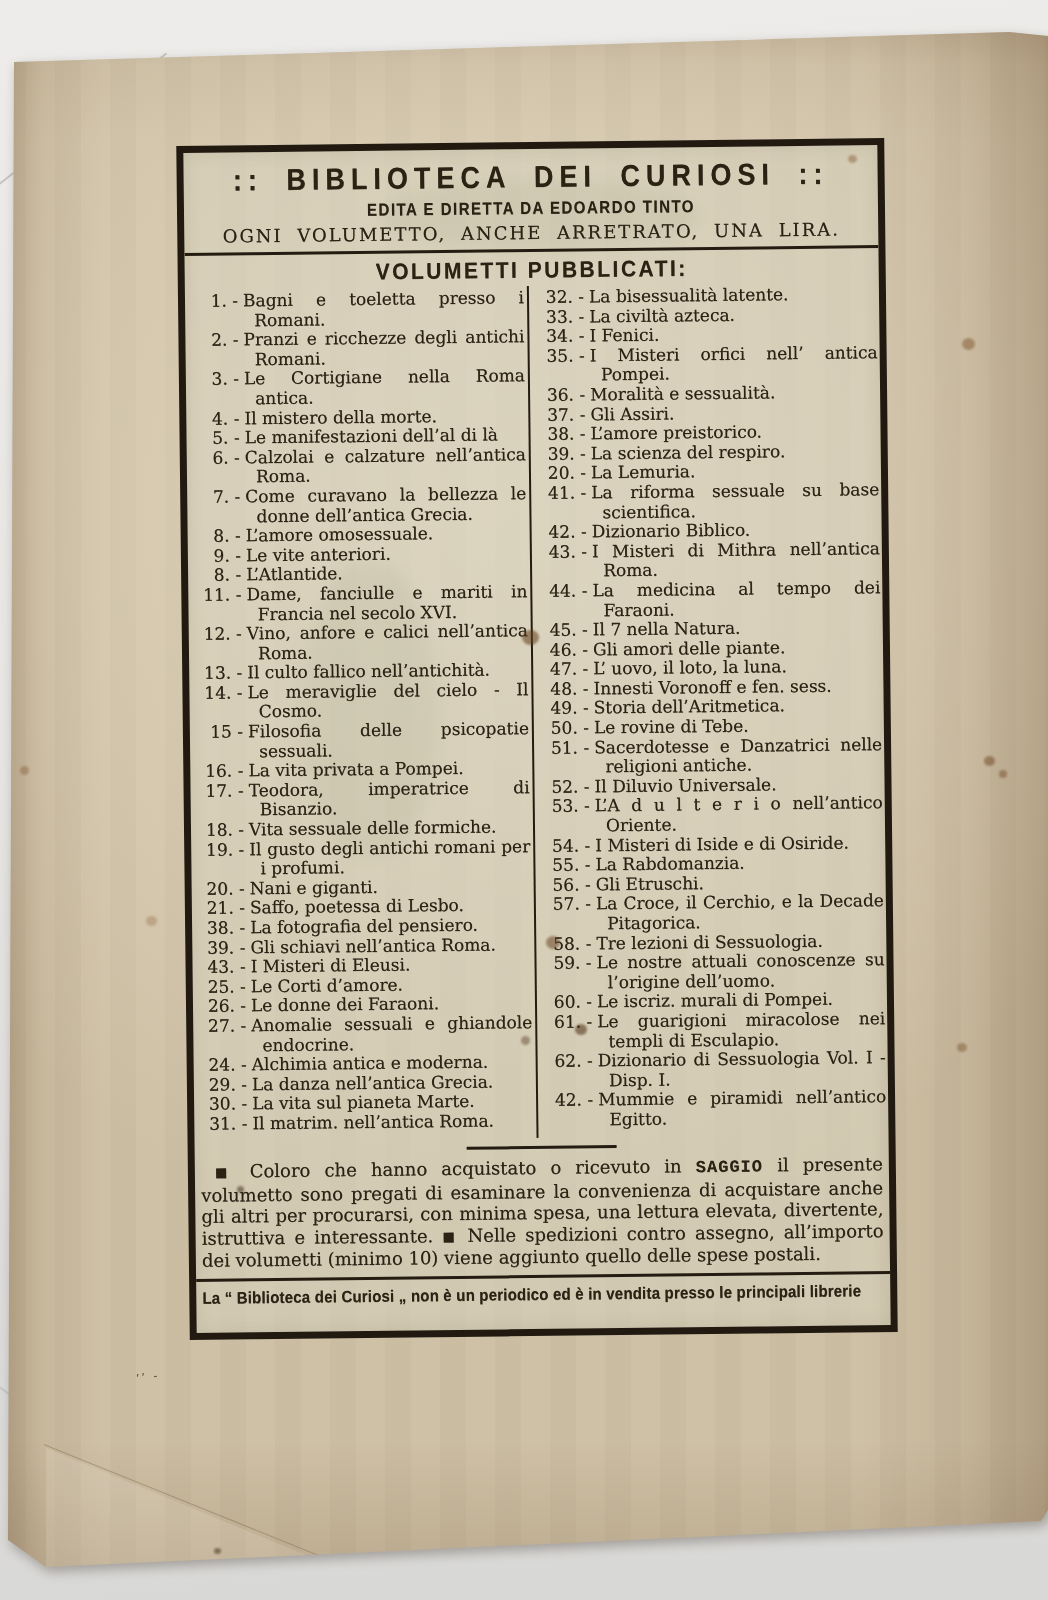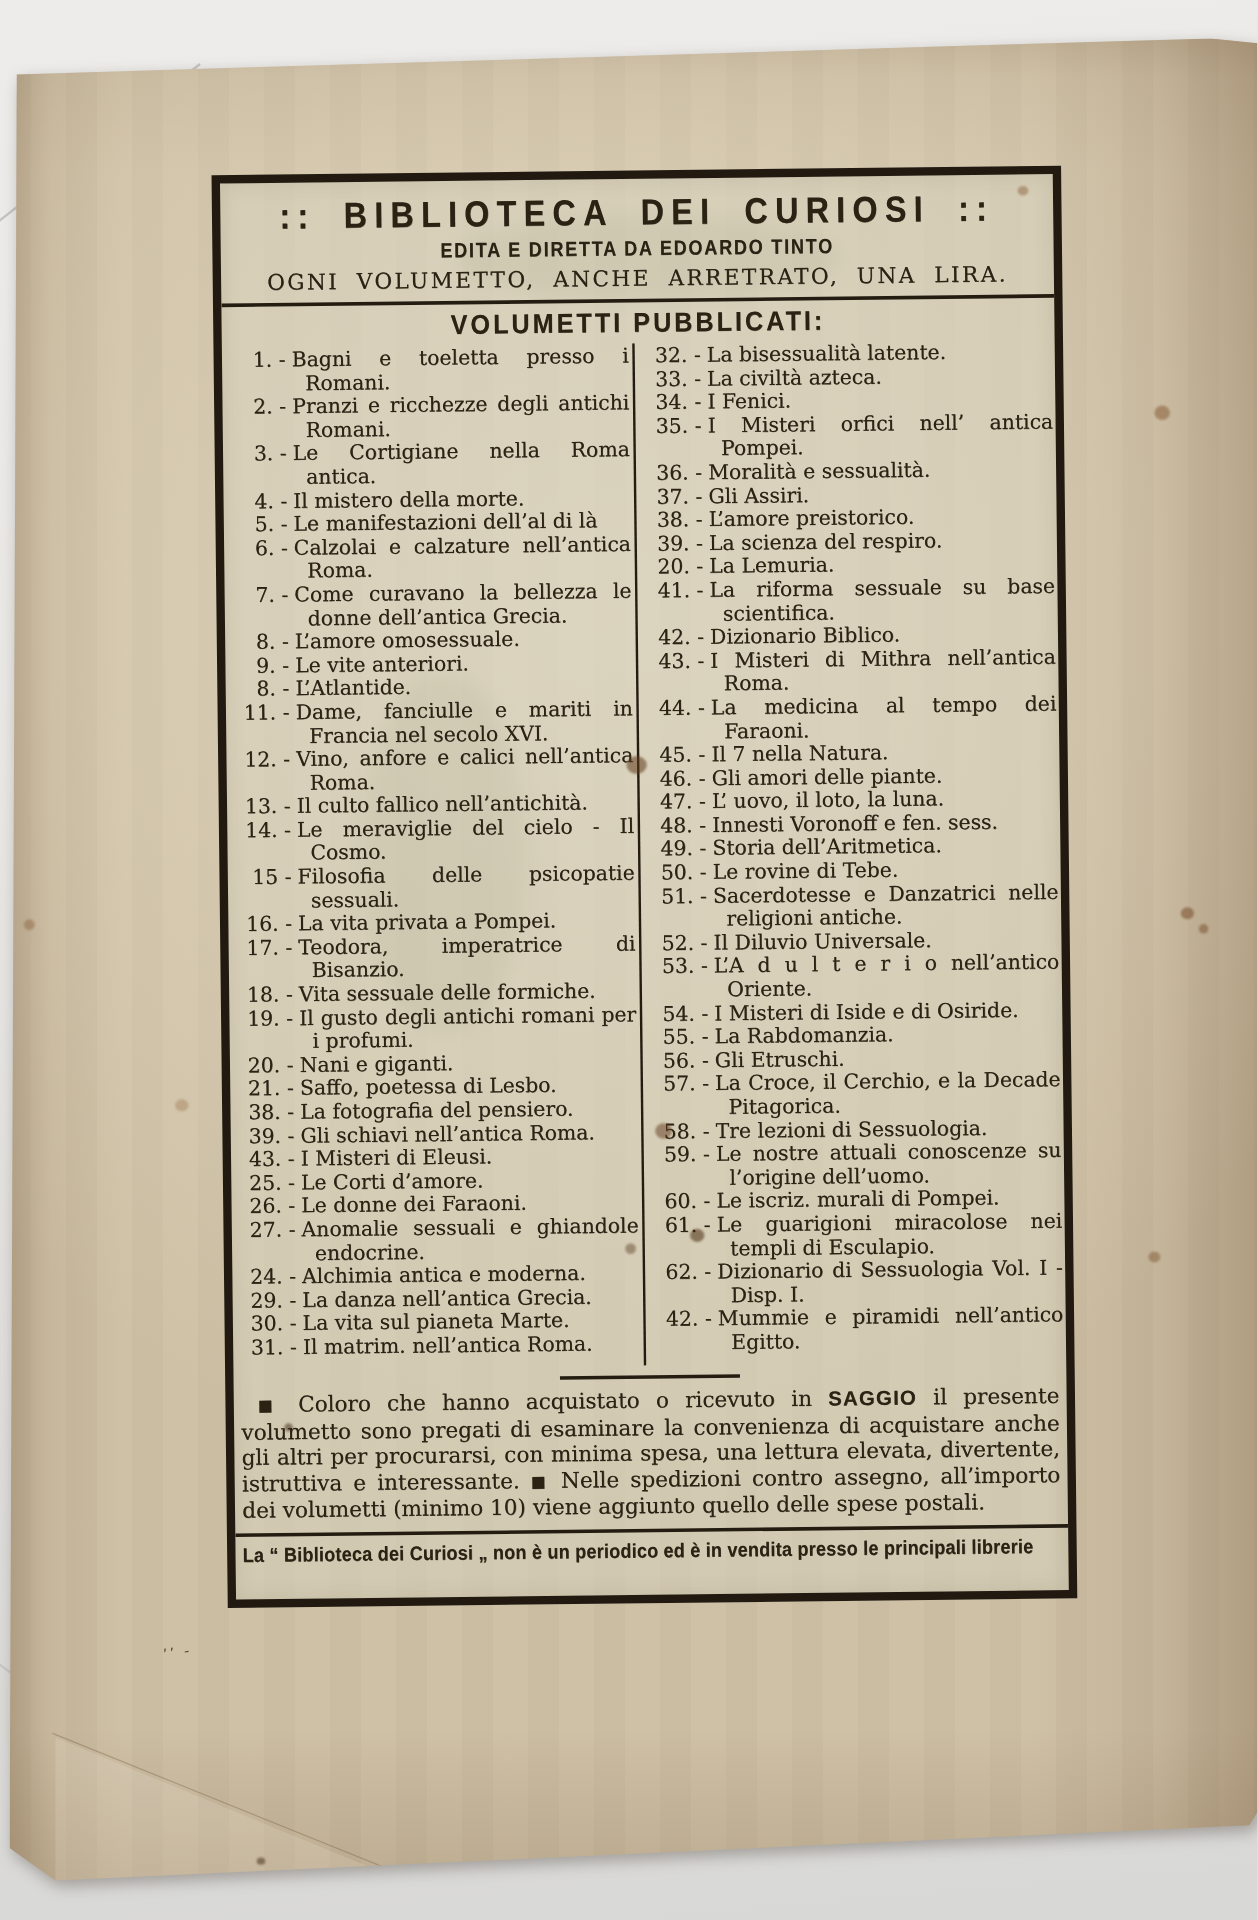--- a/index.html
+++ b/index.html
@@ -84,21 +84,21 @@
   .num{display:inline-block;width:48px;text-align:right;white-space:pre;margin-right:5px;text-indent:0;}
 
   .mid-rule{width:150px;height:3px;background:#241c11;margin:8px auto 6px;}
 
   .notice{
     margin:0;padding:2px 6px 0 6px;
     font-size:18px;line-height:21.6px;text-align:justify;
   }
   .notice .sq{font-size:13px;font-family:"DejaVu Sans",sans-serif;vertical-align:1px;letter-spacing:0;}
   .notice .sq.first{margin-left:14px;}
-  .saggio{font-family:Liberation Sans, sans-serif;font-size:17px;letter-spacing:1px;}
+  .saggio{font-family:Liberation Mono, monospace;font-size:17px;letter-spacing:1px;}
 
   .footer-rule{height:3px;background:#241c11;margin-top:7px;}
   .footer-note{
     font-family:"Liberation Sans", sans-serif;font-weight:bold;
     font-size:15px;line-height:19px;padding:5px 4px 0 6px;white-space:nowrap;
     transform:scaleY(1.1);transform-origin:left top;letter-spacing:0.2px;
   }
 
   .spot{position:absolute;border-radius:50%;filter:blur(1px);}
   .pencil-mark{

